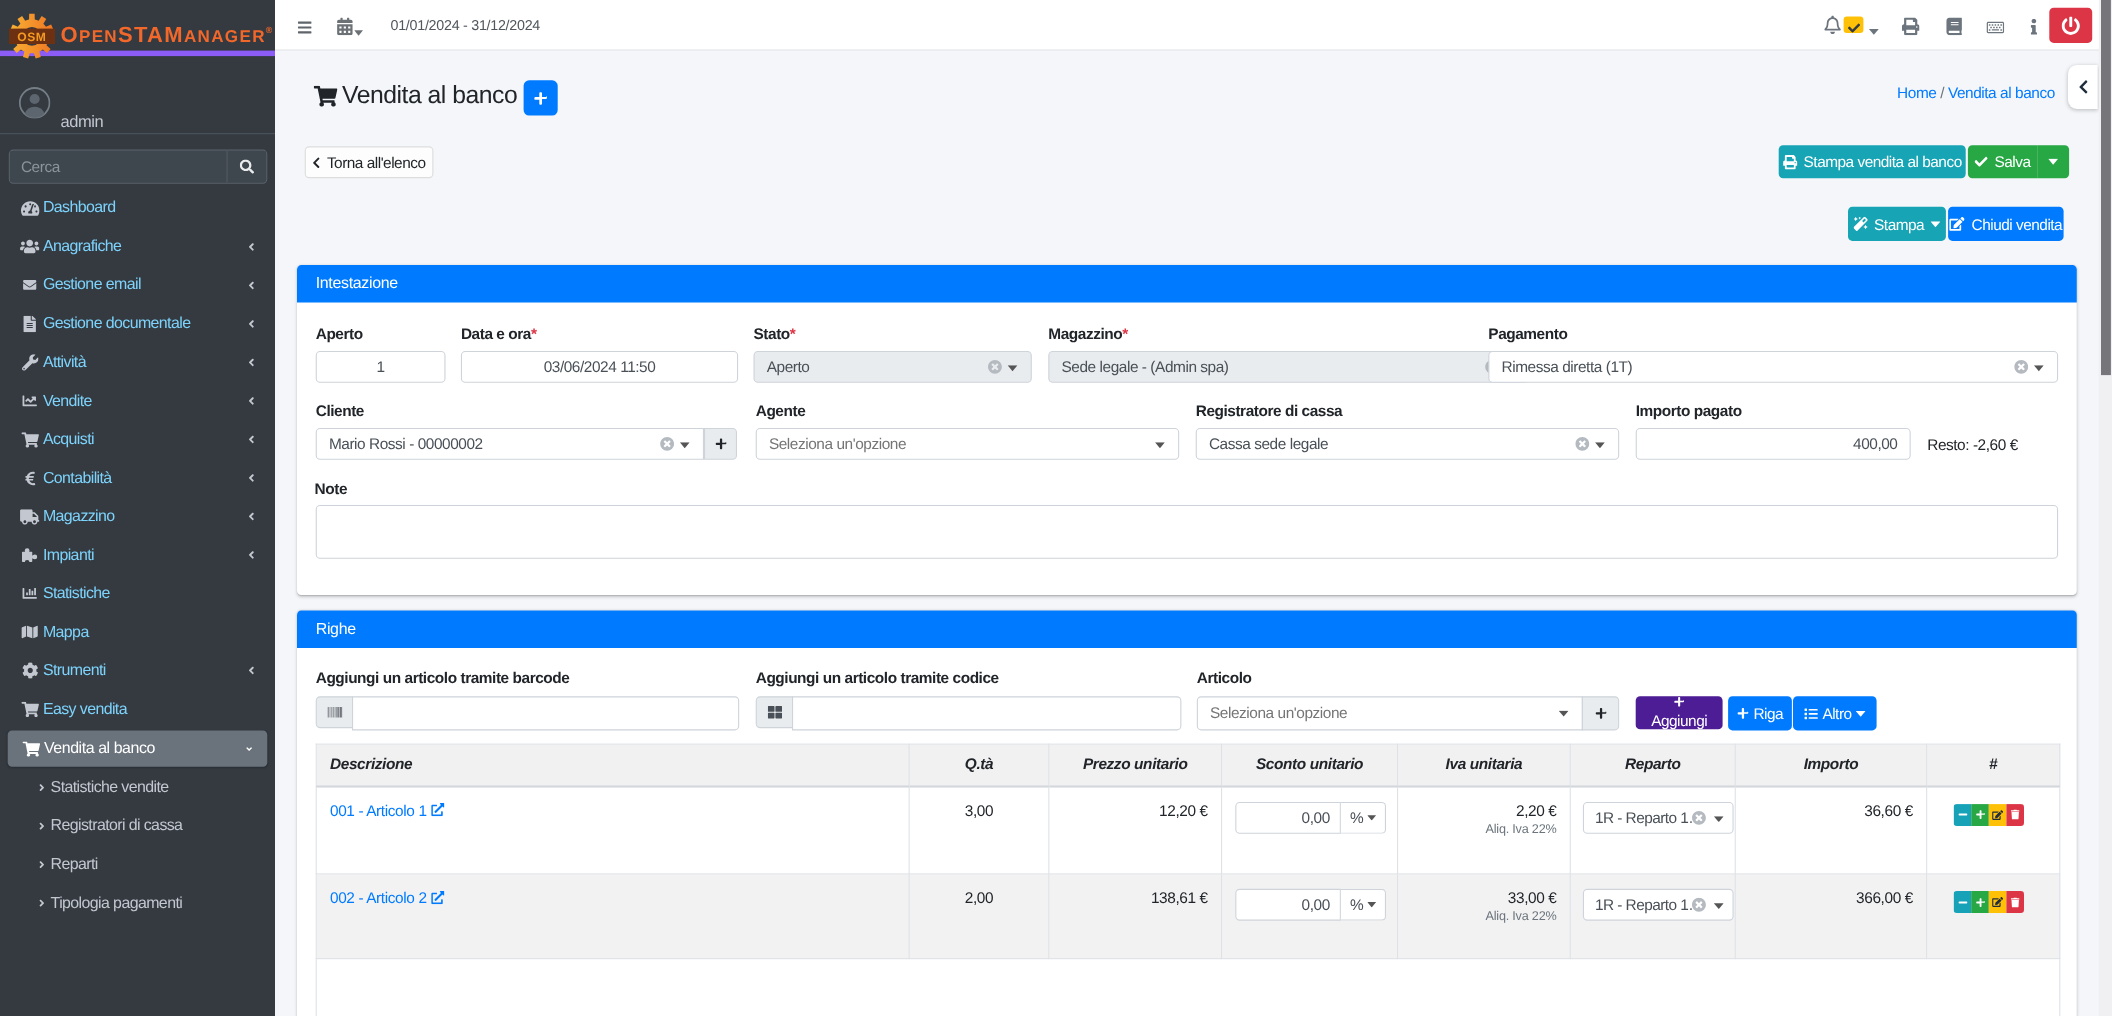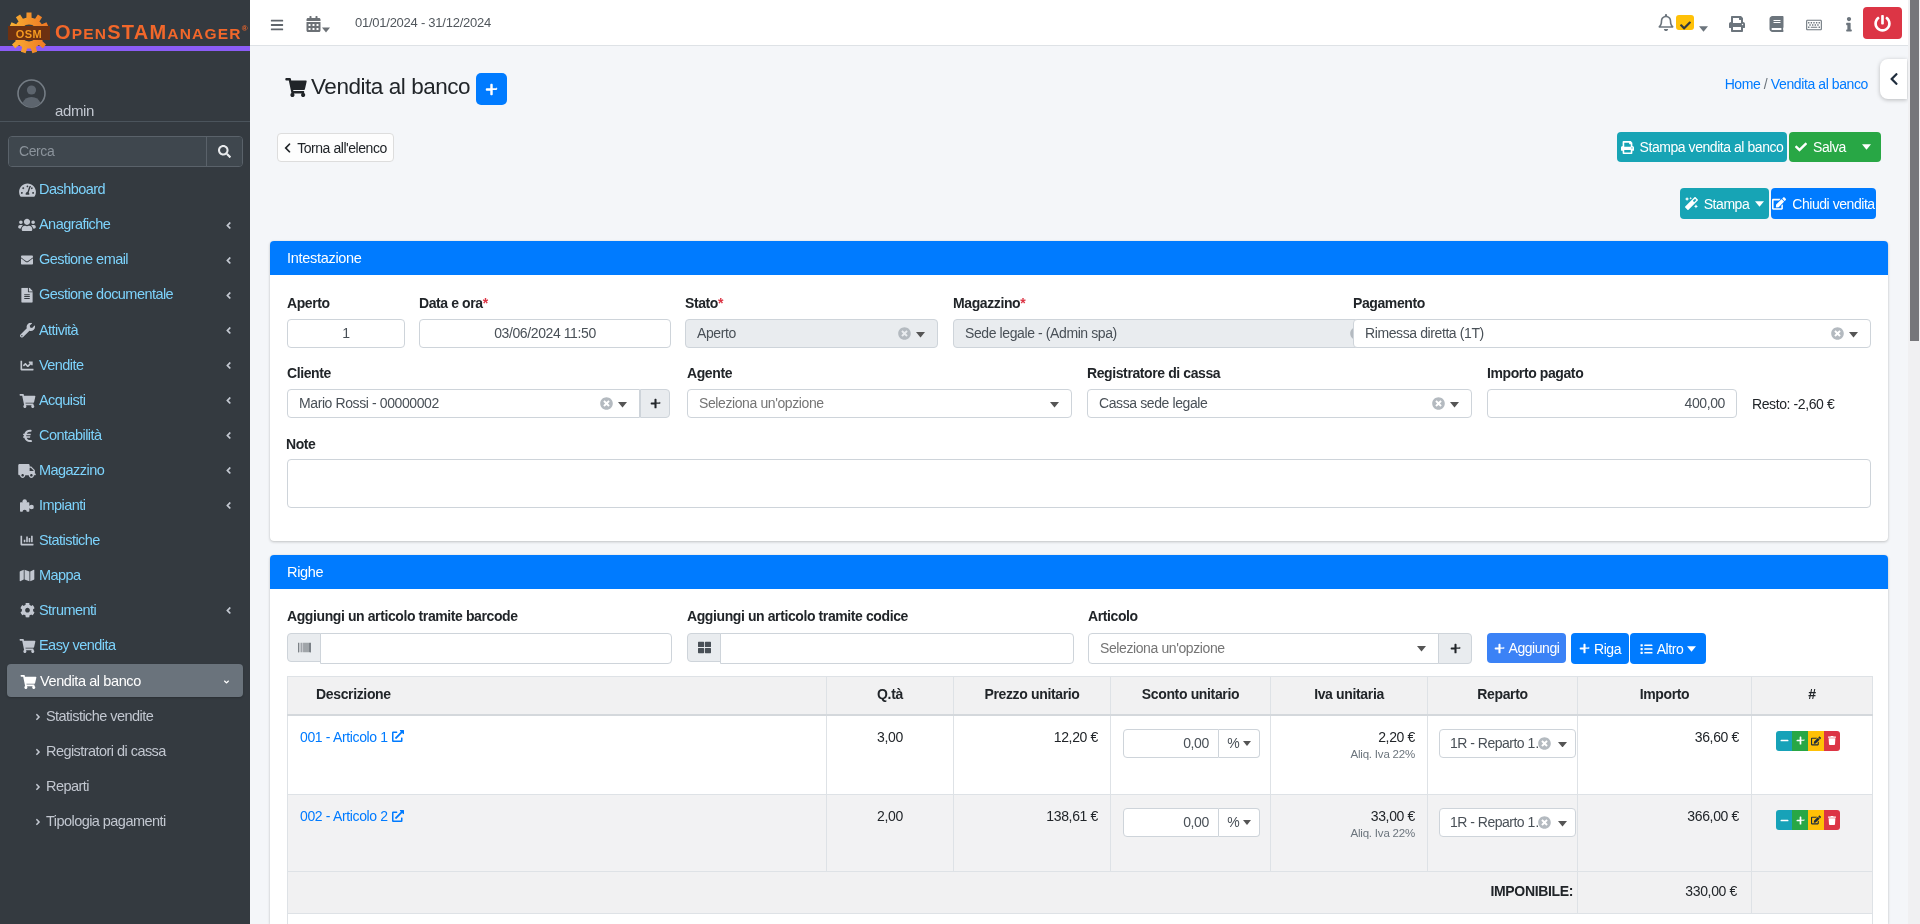--- a/index.html
+++ b/index.html
@@ -59,21 +59,21 @@
 .lbl .req { color:#dc3545; letter-spacing:0; }
 .fld { position:absolute; height:29px; background:#fff; border:1px solid #ced4da; border-radius:4px; font-size:14px; color:#495057; line-height:27px; white-space:nowrap; }
 .fld.dis { background:#e9ecef; }
 .fld.padl { padding-left:11px; }
 .ph { color:#757575; }
 .addon { position:absolute; height:29px; background:#e9ecef; border:1px solid #ced4da; display:flex; align-items:center; justify-content:center; }
 
 
 #tbl { position:absolute; left:287px; top:676px; width:1585px; border-collapse:collapse; table-layout:fixed; font-size:14px; letter-spacing:-0.35px; }
 #tbl th, #tbl td { border:1px solid #dee2e6; vertical-align:top; padding:13px 12px; }
-#tbl thead th { background:#f1f1f2; border-bottom:2px solid #d4d8dc; text-align:center; padding:9px 28px; height:38px; }
+#tbl thead th { background:#f1f1f2; border-bottom:2px solid #d4d8dc; text-align:center; padding:9px 12px; height:38px;font-style:italic; }
 #tbl thead th.l { text-align:left; }
 #tbl a { color:#007bff; text-decoration:none; }
 .num { text-align:right; }
 .ctr { text-align:center; }
 .sgrey { font-size:11.5px; color:#6c757d; margin-top:3px; letter-spacing:-0.2px; }
 .rsel { position:relative; width:137px; height:29px; border:1px solid #ced4da; border-radius:4px; background:#fff; line-height:27px; padding-left:10px; color:#495057; }
 .rtxt { display:inline-block; width:88px; overflow:hidden; white-space:nowrap; letter-spacing:-0.5px; }
 .scgrp { position:relative; width:137px; height:29px; margin:0 auto; }
 .scin { position:absolute; left:0; top:0; width:96px; height:29px; border:1px solid #ced4da; border-radius:4px 0 0 4px; background:#fff; line-height:27px; text-align:right; padding-right:9px; color:#495057; }
 .scbt { position:absolute; left:96px; top:0; width:41px; height:29px; border:1px solid #ced4da; border-left:none; border-radius:0 4px 4px 0; background:#fff; line-height:27px; color:#495057; text-align:center; }
@@ -433,21 +433,21 @@
   </div>
 <div class="fld" style="left:720px;top:633px;width:354px;height:31px;border-radius:0 4px 4px 0;"></div>
 <div class="fld padl" style="left:1088px;top:633px;width:351px;height:31px;line-height:29px;border-radius:4px 0 0 4px;"><span class="ph">Seleziona un'opzione</span><svg style="position:absolute;right:12px;top:12px;" width="9" height="5.5" viewBox="0 0 10 6">
       <path fill="#555" d="M0 0h10L5 6z"></path>
     </svg></div>
 <div class="addon" style="left:1438px;top:633px;width:34px;border-radius:0 4px 4px 0;height:31px;">
     <svg style="" width="11" height="11" viewBox="0 0 448 512">
       <path fill="#212529" d="M416 208H272V64c0-17.67-14.33-32-32-32h-32c-17.67 0-32 14.33-32 32v144H32c-17.67 0-32 14.33-32 32v32c0 17.67 14.33 32 32 32h144v144c0 17.67 14.33 32 32 32h32c17.67 0 32-14.33 32-32V272h144c17.67 0 32-14.33 32-32v-32c0-17.67-14.33-32-32-32z"></path>
     </svg>
   </div>
-<div class="btn" style="left:1487px;top:633px;width:79px;height:30px;background:#3b82f6;gap:4px;">
+<div class="btn" style="left:1487px;top:633px;width:79px;height:30px;background:#4c1d95;gap:4px;flex-direction:column;">
     <svg style="" width="11" height="11" viewBox="0 0 448 512">
       <path fill="#fff" d="M416 208H272V64c0-17.67-14.33-32-32-32h-32c-17.67 0-32 14.33-32 32v144H32c-17.67 0-32 14.33-32 32v32c0 17.67 14.33 32 32 32h144v144c0 17.67 14.33 32 32 32h32c17.67 0 32-14.33 32-32V272h144c17.67 0 32-14.33 32-32v-32c0-17.67-14.33-32-32-32z"></path>
     </svg>
     <span>Aggiungi</span>
   </div>
 <div class="btn" style="left:1571px;top:633px;width:58px;height:31px;background:#007bff;gap:4px;">
     <svg style="" width="11" height="11" viewBox="0 0 448 512">
       <path fill="#fff" d="M416 208H272V64c0-17.67-14.33-32-32-32h-32c-17.67 0-32 14.33-32 32v144H32c-17.67 0-32 14.33-32 32v32c0 17.67 14.33 32 32 32h144v144c0 17.67 14.33 32 32 32h32c17.67 0 32-14.33 32-32V272h144c17.67 0 32-14.33 32-32v-32c0-17.67-14.33-32-32-32z"></path>
     </svg>
     <span>Riga</span>
@@ -575,25 +575,20 @@
               </svg>
             </div>
             <div style="background:#dc3545;">
               <svg style="" width="8" height="9" viewBox="0 0 448 512">
                 <path fill="#fff" d="M432 32H312l-9.4-18.7A24 24 0 0 0 281.1 0H166.8a23.72 23.72 0 0 0-21.4 13.3L136 32H16A16 16 0 0 0 0 48v32a16 16 0 0 0 16 16h416a16 16 0 0 0 16-16V48a16 16 0 0 0-16-16zM53.2 467a48 48 0 0 0 47.9 45h245.8a48 48 0 0 0 47.9-45L416 128H32z"></path>
               </svg>
             </div>
           </div>
         </td>
 </tr>
-<tr style="height:42px;background:#f1f1f2;">
- <td colspan="6" class="num" style="padding:11px 4px 0 12px;font-weight:bold;">IMPONIBILE:</td>
- <td class="num" style="padding:11px 14px 0 12px;">330,00 €</td>
- <td></td>
-</tr>
 <tr style="height:60px;background:#fff;">
         <td colspan="8"></td>
       </tr>
 </tbody>
 </table>
 
 <div class="abs" style="left:1908px;top:0;width:12px;height:924px;background:#f0f0f2;z-index:50;"></div>
 <div class="abs" style="left:1909.5px;top:0;width:9px;height:341px;background:#76767a;z-index:51;"></div>
 
 </body></html>

